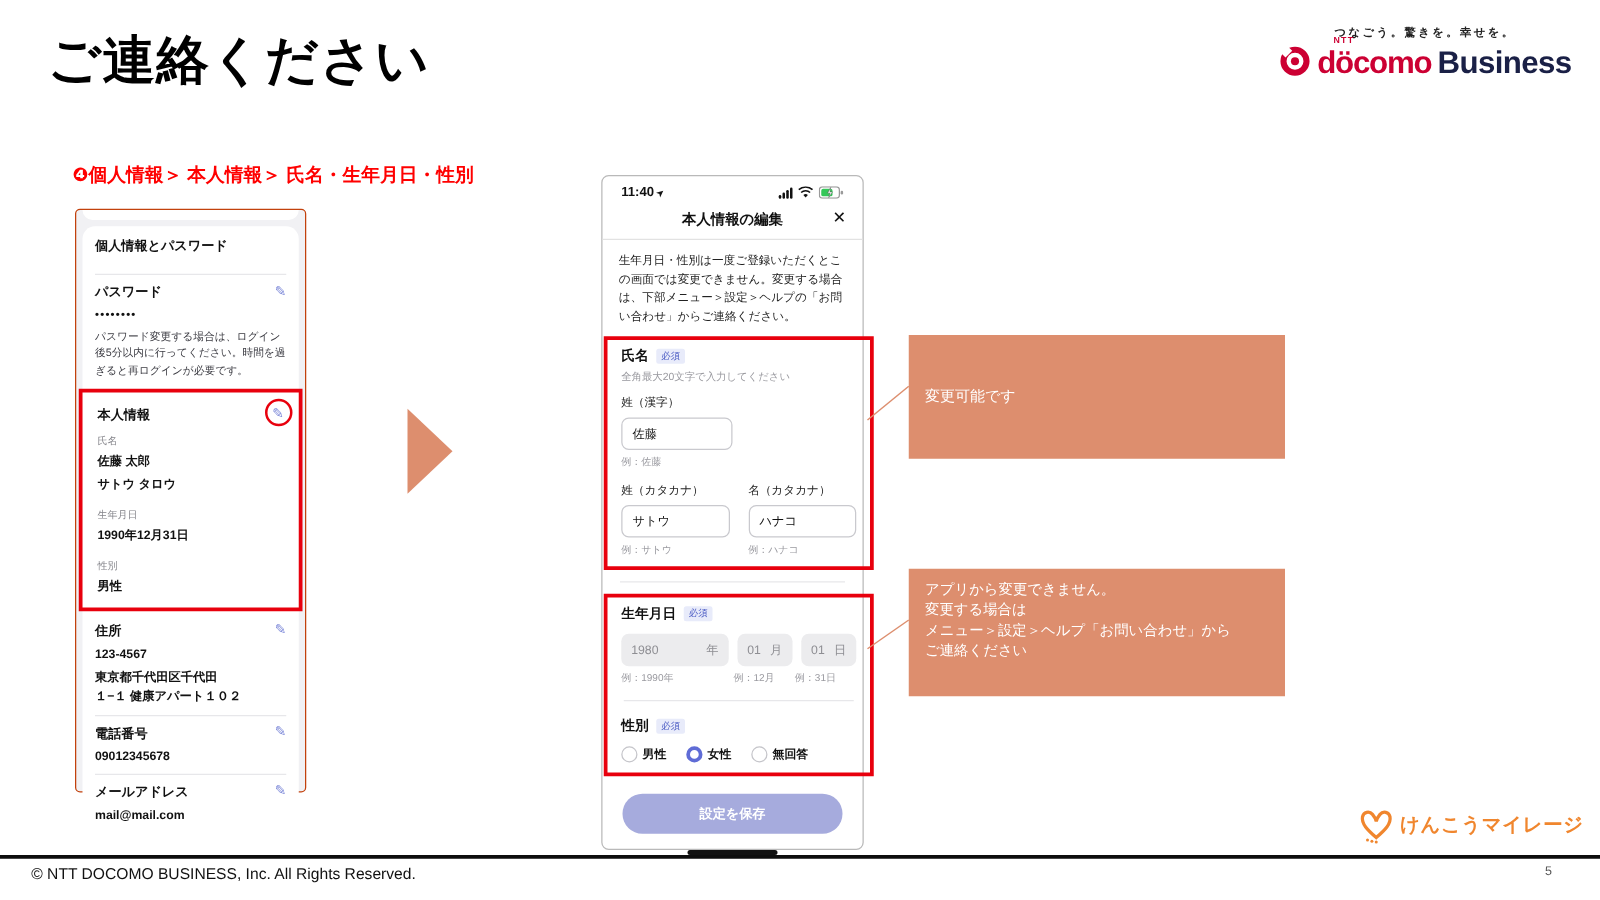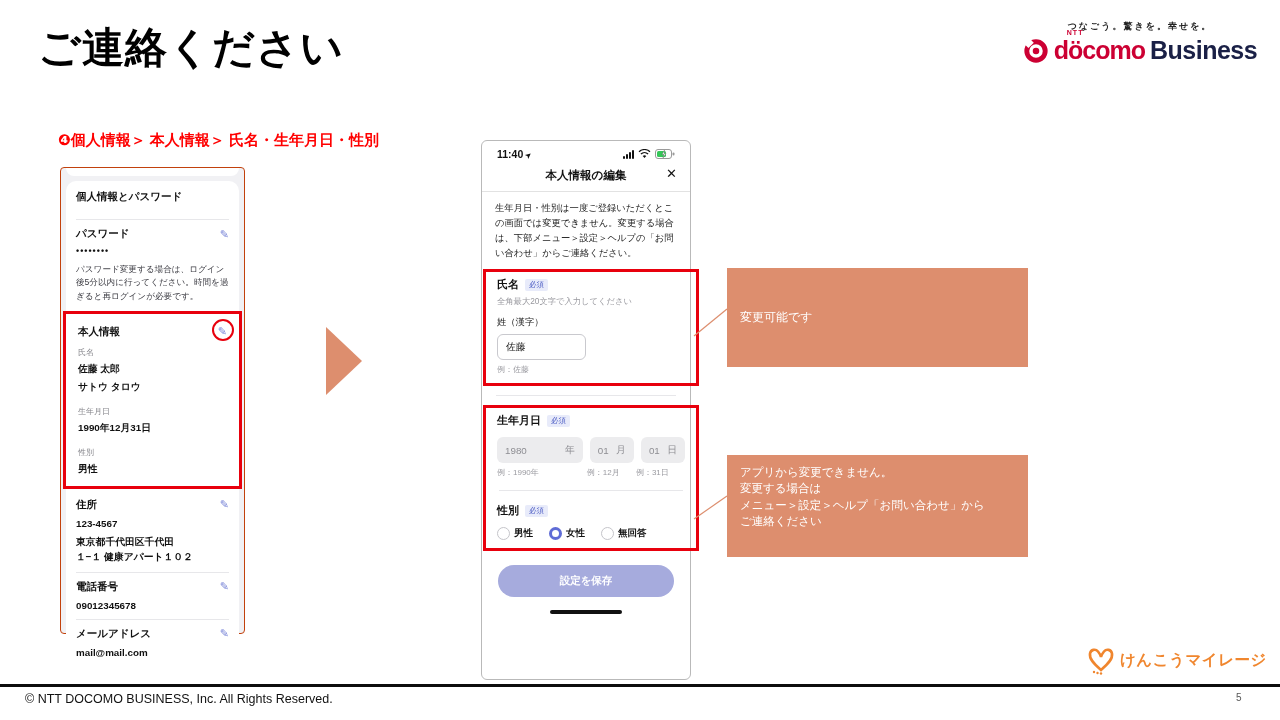--- a/index.html
+++ b/index.html
@@ -4,21 +4,21 @@
 <style>
   html,body{margin:0;padding:0;background:#fff;}
   *{box-sizing:border-box;}
   body{font-family:"Liberation Sans","DejaVu Sans",sans-serif;color:#111;}
   .slide{position:relative;width:1280px;height:720px;background:#fff;overflow:hidden;}
 
   
   .title{position:absolute;left:38px;top:20px;font-size:42px;font-weight:800;letter-spacing:1px;color:#000;}
   .brand{position:absolute;left:1015px;top:20px;width:250px;text-align:center;}
   .brand .tagline{font-size:9px;font-weight:bold;color:#222;letter-spacing:2px;margin-bottom:3px;}
-  .brand .logo-row{display:flex;align-items:center;justify-content:center;gap:5px;}
+  .brand .logo-row{display:flex;align-items:flex-start;justify-content:center;gap:5px;}
   .brand .mark{width:26px;height:26px;}
   .brand .docomo-wrap{position:relative;display:inline-block;}
   .brand .ntt{position:absolute;top:-7px;left:13px;font-size:7px;font-weight:bold;color:#CC0033;letter-spacing:1px;}
   .brand .docomo{font-size:25px;font-weight:800;color:#CC0033;letter-spacing:-1px;}
   .brand .business{font-size:25px;font-weight:800;color:#1A2046;letter-spacing:-0.5px;}
   .breadcrumb{position:absolute;left:58px;top:131px;font-size:15px;font-weight:bold;color:#FF0000;}
 
   
   .lphone{position:absolute;left:60px;top:167px;width:185px;height:467px;background:#f1f1f4;border:1px solid #c2410c;border-radius:4px;}
   .lp-partial{margin:0 5px;height:8px;background:#fff;border-radius:0 0 10px 10px;}
@@ -205,20 +205,32 @@
       <div class="sec-hint">全角最大20文字で入力してください</div>
 
       <div class="fgrid">
         <div class="fcol">
           <div class="flabel">姓（漢字）</div>
           <div class="finput">佐藤</div>
           <div class="fex">例：佐藤</div>
         </div>
       </div>
 
+      <div class="fgrid" style="margin-top:11px;">
+        <div class="fcol">
+          <div class="flabel">姓（カタカナ）</div>
+          <div class="finput">サトウ</div>
+          <div class="fex">例：サトウ</div>
+        </div>
+        <div class="fcol">
+          <div class="flabel">名（カタカナ）</div>
+          <div class="finput">ハナコ</div>
+          <div class="fex">例：ハナコ</div>
+        </div>
+      </div>
     </div>
 
     <div class="rp-divider"></div>
 
     <div class="rp-redbox">
       <div class="sec-title">
         <span>生年月日</span>
         <span class="req">必須</span>
       </div>
       <div class="bgrid">

